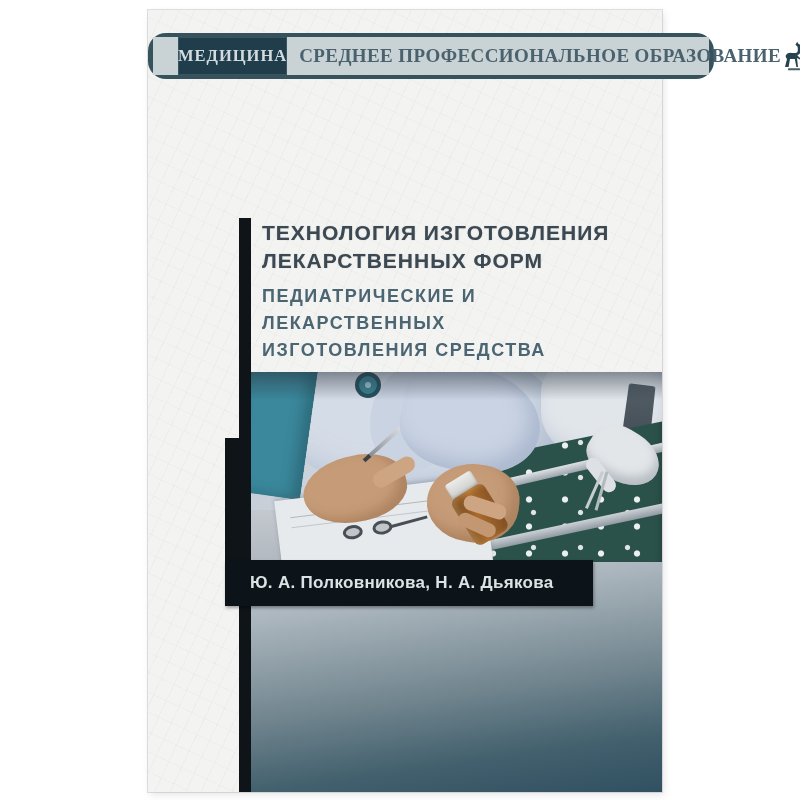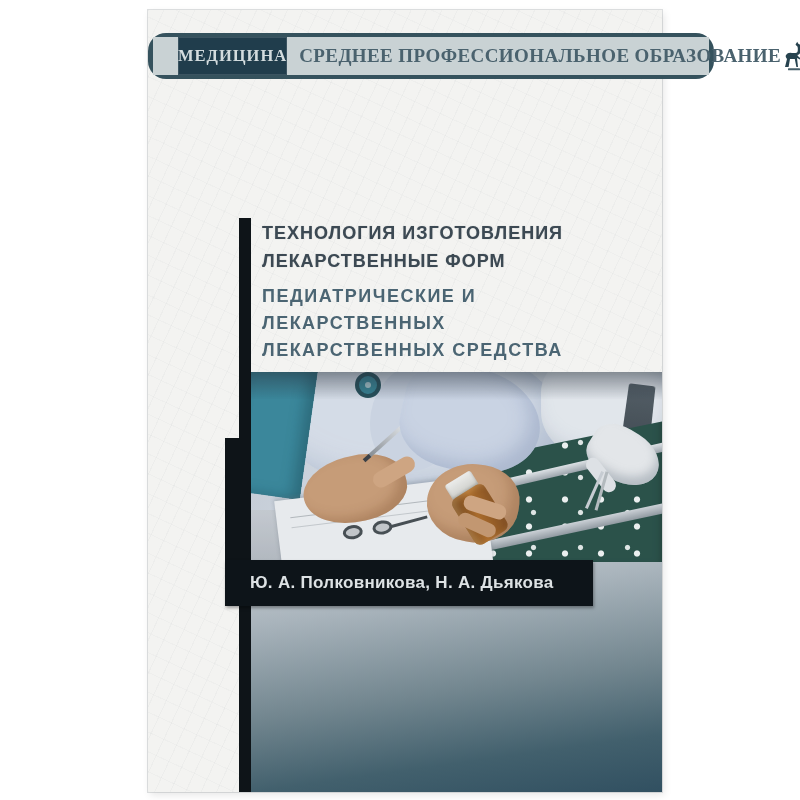--- a/index.html
+++ b/index.html
@@ -32,21 +32,21 @@
   .band-spacer{flex:1;}
   .deer{width:26px;height:32px;margin-right:6px;flex:0 0 auto;}
 
   
   .vbar{position:absolute;left:91px;top:208px;width:12px;height:574px;background:#0e1418;}
   .vbar-wide{position:absolute;left:77px;top:428px;width:26px;height:124px;background:#0e1418;}
 
   
   .title{
     position:absolute;left:114px;top:209px;
-    color:#3c4953;font-weight:bold;font-size:18px;line-height:28px;letter-spacing:1px;
+    color:#3c4953;font-weight:bold;font-size:21px;line-height:28px;letter-spacing:1px;
     text-shadow:0 0 1px rgba(60,73,83,0.35);
   }
   .subtitle{
     position:absolute;left:114px;top:273px;
     color:#4b6573;font-weight:bold;font-size:18px;line-height:27px;letter-spacing:1.5px;
   }
 
   
   .photo{
     position:absolute;left:103px;top:362px;width:411px;height:190px;overflow:hidden;
@@ -126,27 +126,27 @@
           <rect fill="#27434f" x="7" y="27.2" width="12" height="2" rx="0.5" opacity="0.85"></rect>
         </svg>
       </div>
     </div>
 
     <div class="vbar"></div>
     <div class="vbar-wide"></div>
 
     <div class="title">
       <div>ТЕХНОЛОГИЯ ИЗГОТОВЛЕНИЯ</div>
-      <div>ЛЕКАРСТВЕННЫЕ ФОРМ</div>
+      <div>ЛЕКАРСТВЕННЫХ ФОРМ</div>
     </div>
 
     <div class="subtitle">
       <div>ПЕДИАТРИЧЕСКИЕ И</div>
       <div>ЛЕКАРСТВЕННЫХ</div>
-      <div>ЛЕКАРСТВЕННЫХ СРЕДСТВА</div>
+      <div>ИЗГОТОВЛЕНИЯ СРЕДСТВА</div>
     </div>
 
     <div class="photo">
       <div class="coat-left"></div>
       <div class="coat-fold"></div>
       <div class="coat-right"></div>
       <div class="scrub"></div>
       <div class="steth"></div>
       <div class="equip"></div>
       <div class="table"></div>

